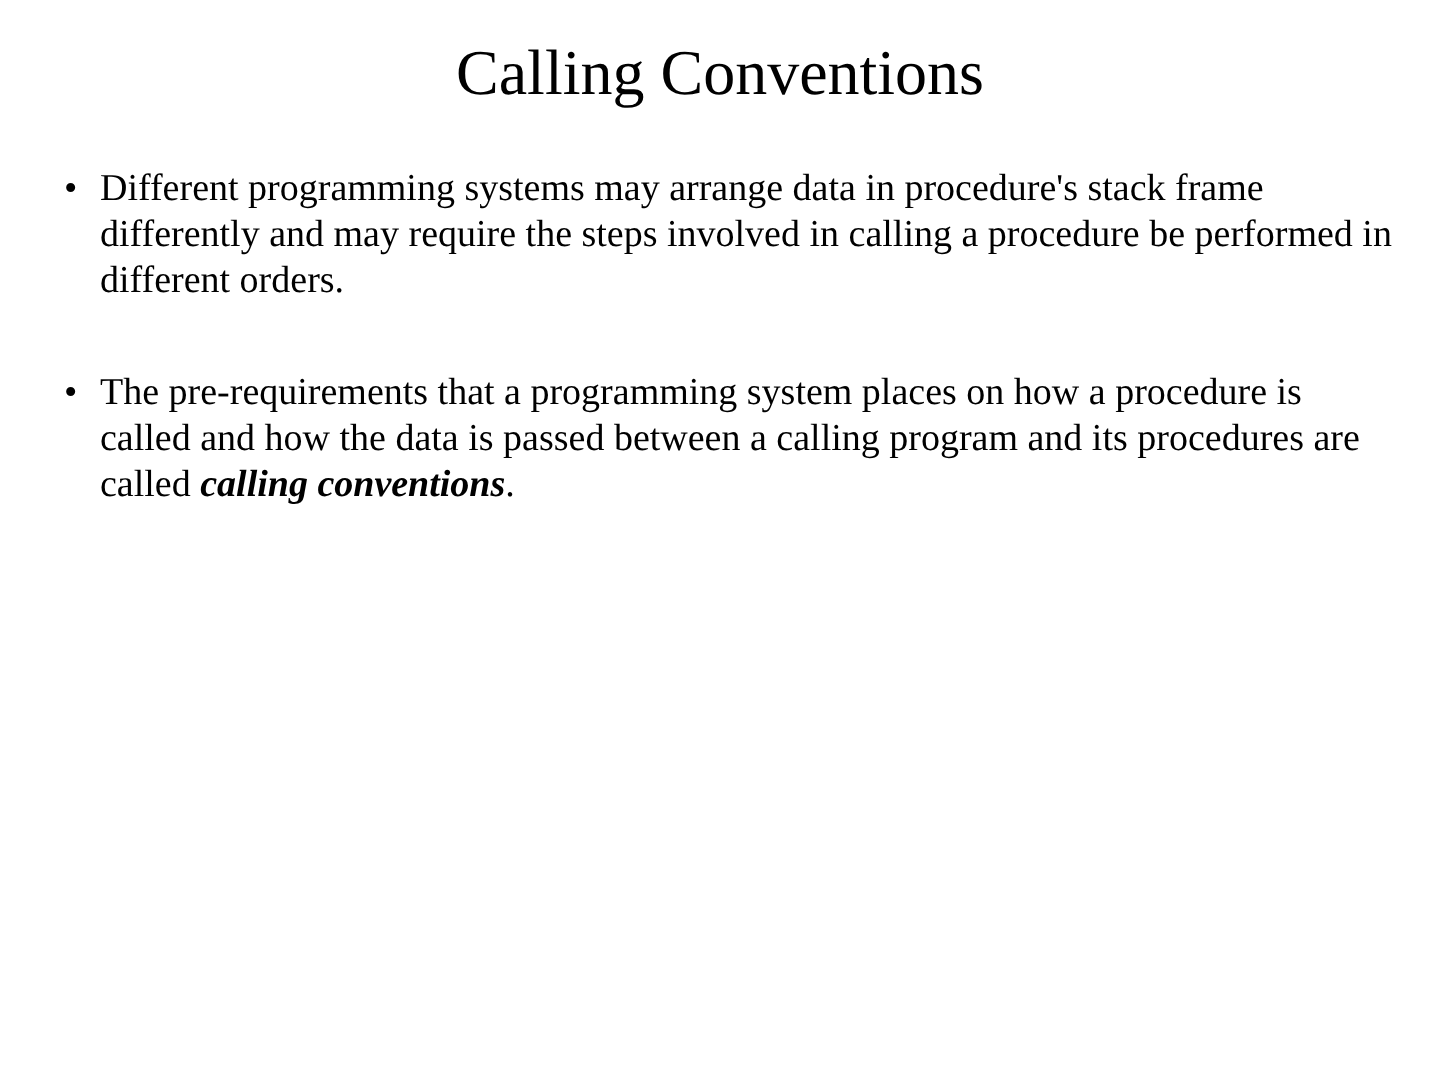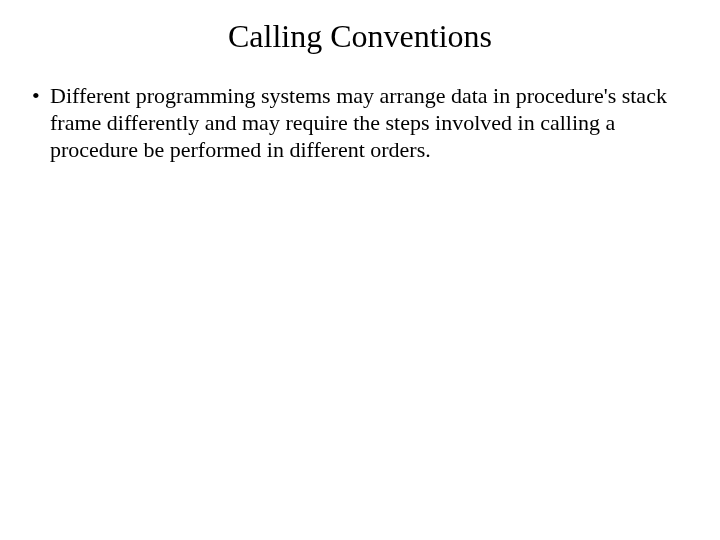--- a/index.html
+++ b/index.html
@@ -19,21 +19,21 @@
       text-align: center;
       font-size: 32px;
       font-weight: normal;
       margin-bottom: 28px;
     }
     .bullets {
       list-style: none;
       padding-left: 12px;
     }
     .bullets li {
-      font-size: 22px;
+      font-size: 19px;
       line-height: 1.22;
       margin-bottom: 32px;
       position: relative;
       padding-left: 18px;
     }
     .bullets li::before {
       content: "•";
       position: absolute;
       left: 0;
       top: 0;
@@ -43,13 +43,16 @@
       font-weight: bold;
     }
   </style>
 </head>
 <body>
 
 <h1 class="title">Calling Conventions</h1>
 
 <ul class="bullets">
   <li>Different programming systems may arrange data in procedure's stack frame differently and may require the steps involved in calling a procedure be performed in different orders.</li>
+  <li>
+    <span>The pre-requirements that a programming system places on how a procedure is called and how the data is passed between a calling program and its procedures are called </span><span class="em-term">calling conventions</span><span>.</span>
+  </li>
 </ul>
 
 </body></html>

